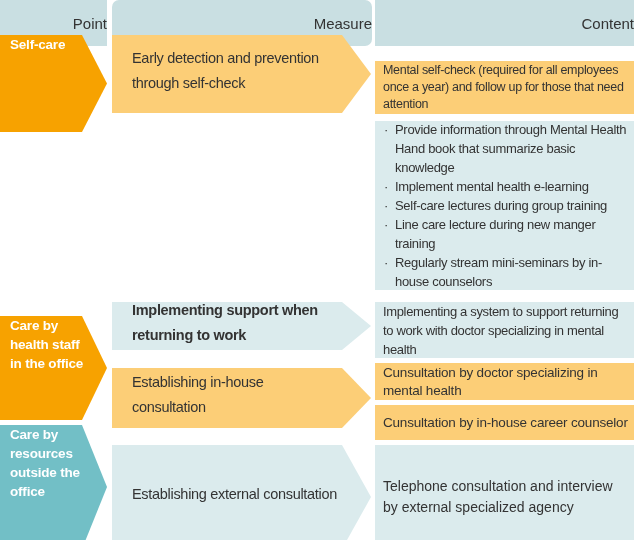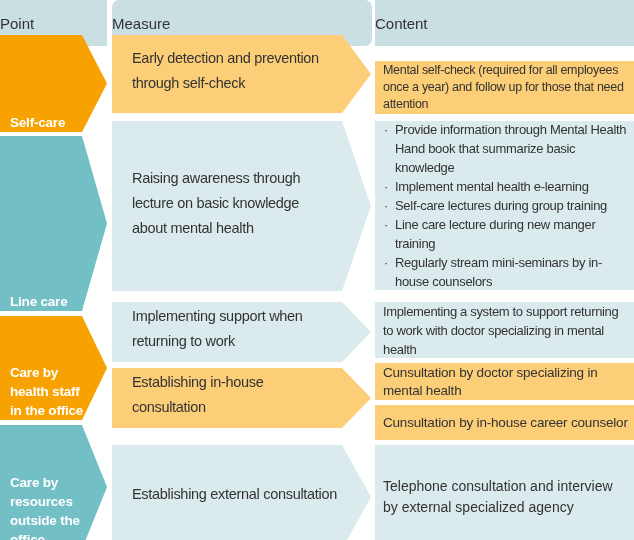--- a/index.html
+++ b/index.html
@@ -5,50 +5,50 @@
   html,body { margin:0; padding:0; background:#ffffff; }
   #stage {
     position:relative; width:634px; height:540px; overflow:hidden;
     background:#ffffff; font-family:"Liberation Sans", sans-serif;
     -webkit-font-smoothing:antialiased;
   }
 
   
   .hdr {
     position:absolute; top:0; height:46px; background:#c9dfe2; color:#333333;
-    display:flex; align-items:center; justify-content:flex-start; font-size:15px;
+    display:flex; align-items:center; justify-content:flex-end; font-size:15px;
   }
   #hdr-point   { left:0;     width:107px; }
   #hdr-measure { left:112px; width:260px;border-radius:7px; }
   #hdr-content { left:375px; width:259px; }
 
   
   .parrow {
     position:absolute; left:0; width:107px; box-sizing:border-box;
     clip-path: polygon(0 0, 82px 0, 100% 50%, 82px 100%, 0 100%);
-    display:flex; align-items:flex-end;
+    display:flex; align-items:flex-start;
     color:#ffffff; font-weight:bold; font-size:13.5px; line-height:19px;
     letter-spacing:-0.2px; padding:0 16px 0 10px;
   }
   #p1 { top:35px;  height:97px;  background:#f7a200; }
   #p2 { top:136px; height:175px; background:#72bfc6; }
   #p3 { top:316px; height:104px; background:#f7a200; }
   #p4 { top:425px; height:124px; background:#72bfc6; }
 
   
   .marrow {
     position:absolute; left:112px; width:259px; box-sizing:border-box;
     clip-path: polygon(0 0, 230px 0, 100% 50%, 230px 100%, 0 100%);
     display:flex; align-items:center;
     color:#333333; font-size:14.5px; letter-spacing:-0.3px; line-height:25px;
     padding:0 34px 6px 20px;
   }
   #m1  { top:35px;  height:78px;  background:#fcce77; }
   #m2  { top:121px; height:170px; background:#dbebed; }
-  #m3a { top:302px; height:60px;  background:#dbebed; }
+  #m3a { top:302px; height:48px;  background:#dbebed;font-weight:bold; }
   #m3b { top:368px; height:60px;  background:#fcce77; }
   #m4  { top:445px; height:104px; background:#dbebed; }
 
   
   .cbox {
     position:absolute; left:375px; width:259px; box-sizing:border-box;
     display:flex; align-items:center;
     color:#333333; font-size:14px; line-height:18px; padding:0 5px 0 8px;
   }
   #c1a { top:36px;  height:21px;  background:#fcce77; }
@@ -80,35 +80,29 @@
   <div class="hdr" id="hdr-measure">
     <span>Measure</span>
   </div>
   <div class="hdr" id="hdr-content">
     <span>Content</span>
   </div>
 
   <div class="parrow" id="p1">
     <span>Self-care</span>
   </div>
-  <div class="parrow" id="p2">
-    <span>Line care</span>
-  </div>
   <div class="parrow" id="p3">
     <span>Care by health staff in the office</span>
   </div>
   <div class="parrow" id="p4">
     <span>Care by resources outside the office</span>
   </div>
 
   <div class="marrow" id="m1">
     <span>Early detection and prevention through self-check</span>
-  </div>
-  <div class="marrow" id="m2">
-    <span>Raising awareness through lecture on basic knowledge about mental health</span>
   </div>
   <div class="marrow" id="m3a">
     <span>Implementing support when returning to work</span>
   </div>
   <div class="marrow" id="m3b">
     <span>Establishing in-house consultation</span>
   </div>
   <div class="marrow" id="m4">
     <span>Establishing external consultation</span>
   </div>

